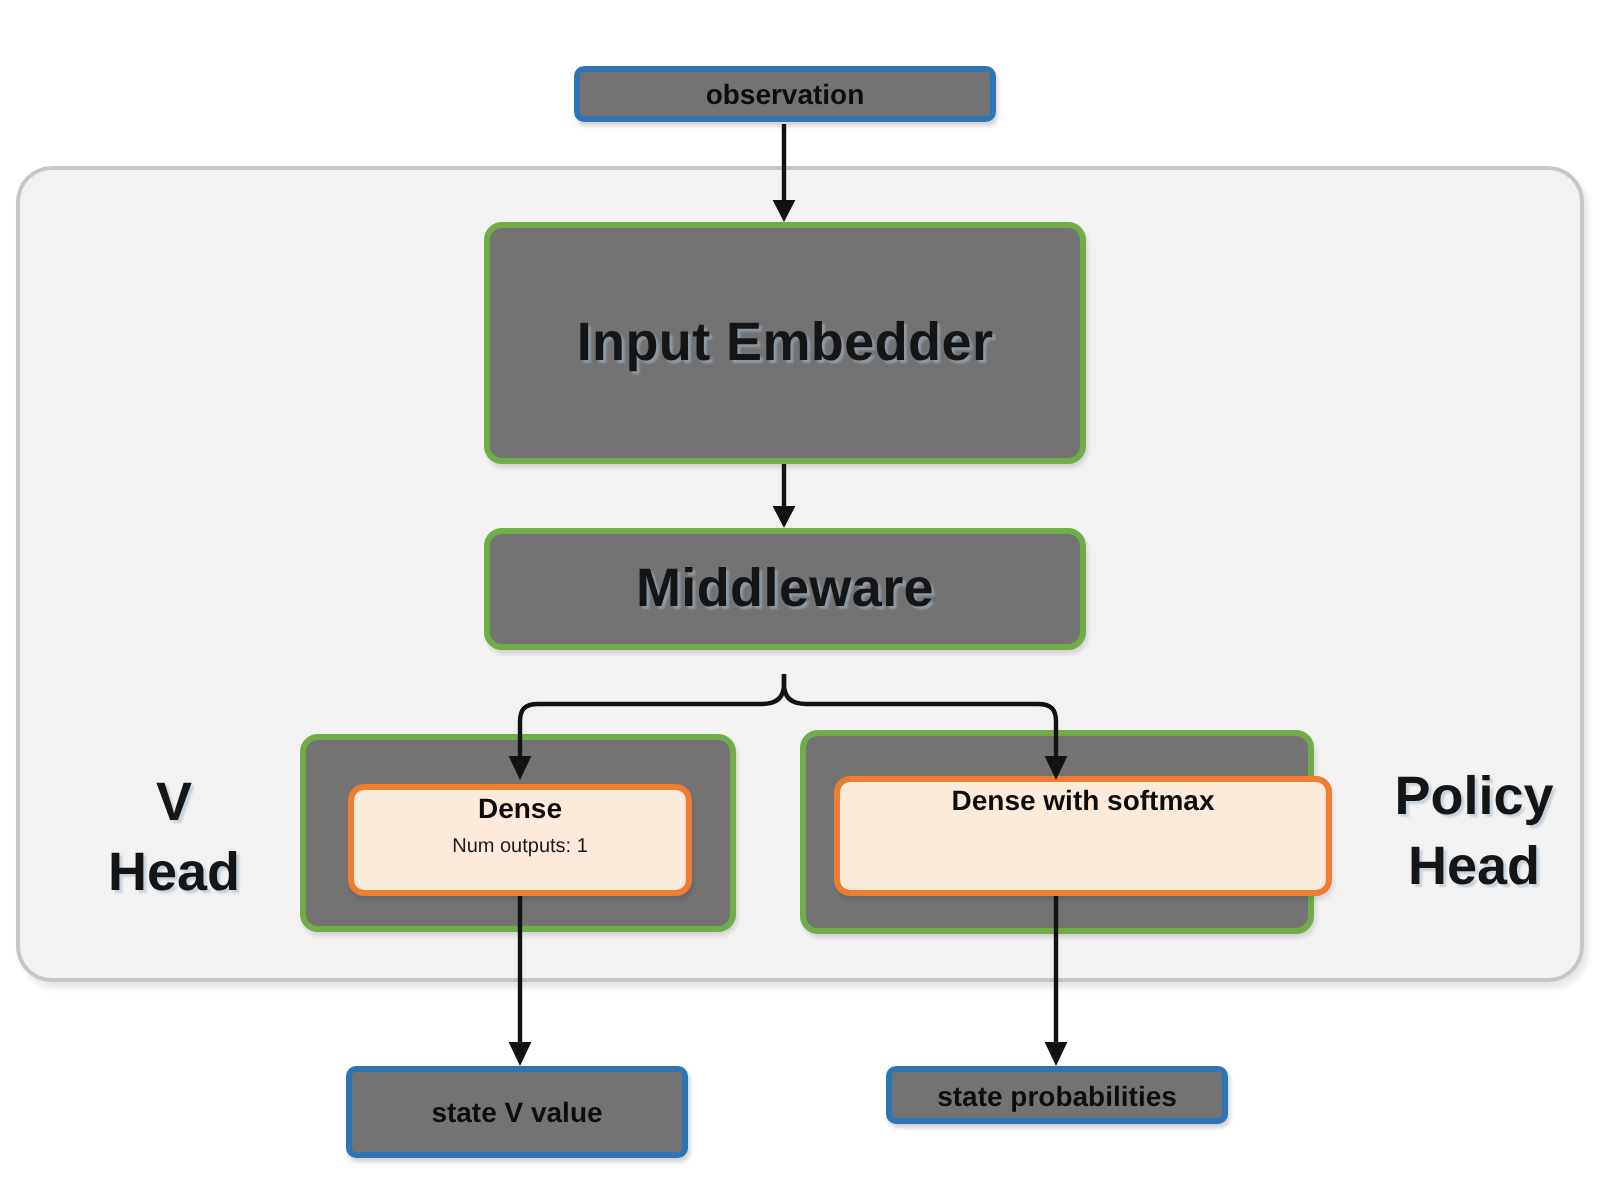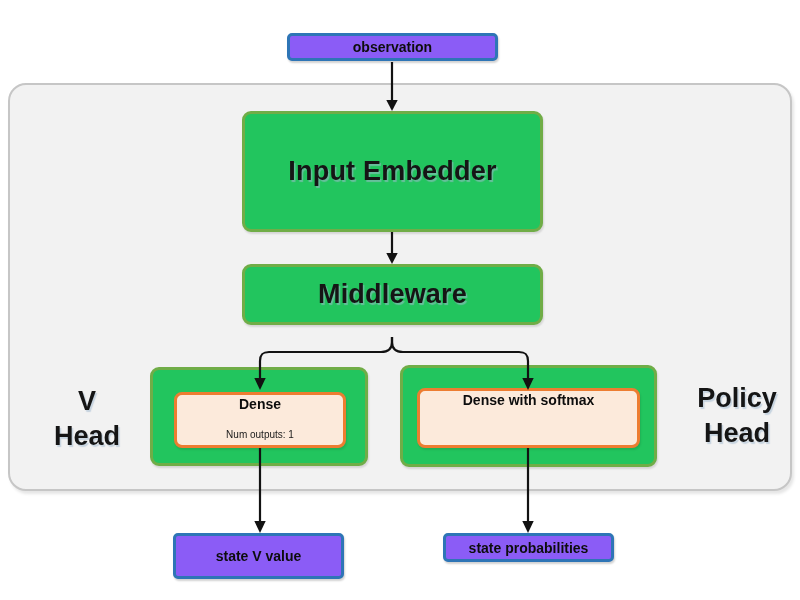--- a/index.html
+++ b/index.html
@@ -11,52 +11,52 @@
 
   
   .gray-panel{
     left:8px;top:83px;width:784px;height:408px;
     background:#f2f2f2;border:2px solid #c6c6c6;border-radius:18px;
     box-shadow:2px 3px 3px rgba(0,0,0,0.10);
   }
 
   
   .blue-box{
-    background:#8b5cf6;border:3px solid #2e75b6;border-radius:5px;
+    background:#737373;border:3px solid #2e75b6;border-radius:5px;
     display:flex;align-items:center;justify-content:center;
     font-size:14px;font-weight:bold;color:#0d0d0d;
     box-shadow:1px 2px 2px rgba(0,0,0,0.18);
   }
   .blue-obs{left:287px;top:33px;width:211px;height:28px;}
   .blue-statev{left:173px;top:533px;width:171px;height:46px;}
   .blue-action{left:443px;top:533px;width:171px;height:29px;}
 
   
   .green-box{
-    background:#22c55e;border:3px solid #70ad47;border-radius:9px;
+    background:#737373;border:3px solid #70ad47;border-radius:9px;
     display:flex;align-items:center;justify-content:center;
     box-shadow:1px 2px 2px rgba(0,0,0,0.12);
   }
   .green-embedder{left:242px;top:111px;width:301px;height:121px;}
   .green-middleware{left:242px;top:264px;width:301px;height:61px;}
   .green-vhead{left:150px;top:367px;width:218px;height:99px;}
   .green-policyhead{left:400px;top:365px;width:257px;height:102px;}
   .big-label{
     font-size:27px;font-weight:bold;color:#151515;letter-spacing:0.2px;
     text-shadow:1.5px 1.5px 1px rgba(163,185,208,0.55);
   }
 
   
   .orange-box{
     background:#fceadb;border:3px solid #ed7d31;border-radius:8px;
-    display:flex;flex-direction:column;align-items:center;justify-content:space-between;
+    display:flex;flex-direction:column;align-items:center;justify-content:flex-start;
     box-shadow:1px 2px 2px rgba(0,0,0,0.10);
   }
   .orange-dense{left:174px;top:392px;width:172px;height:56px;}
-  .orange-softmax{left:417px;top:388px;width:223px;height:60px;}
+  .orange-softmax{left:417px;top:388px;width:249px;height:60px;}
   .dense-title{font-weight:bold;font-size:14px;color:#0d0d0d;line-height:19px;}
   .dense-sub{font-size:10px;color:#1a1a1a;line-height:20px;}
 
   
   .head-label{
     display:flex;flex-direction:column;align-items:center;justify-content:center;
     font-size:27px;font-weight:bold;line-height:35px;color:#151515;
     text-shadow:1.5px 1.5px 1px rgba(163,185,208,0.55);
   }
   .label-vhead{left:27px;top:383px;width:120px;height:72px;}

